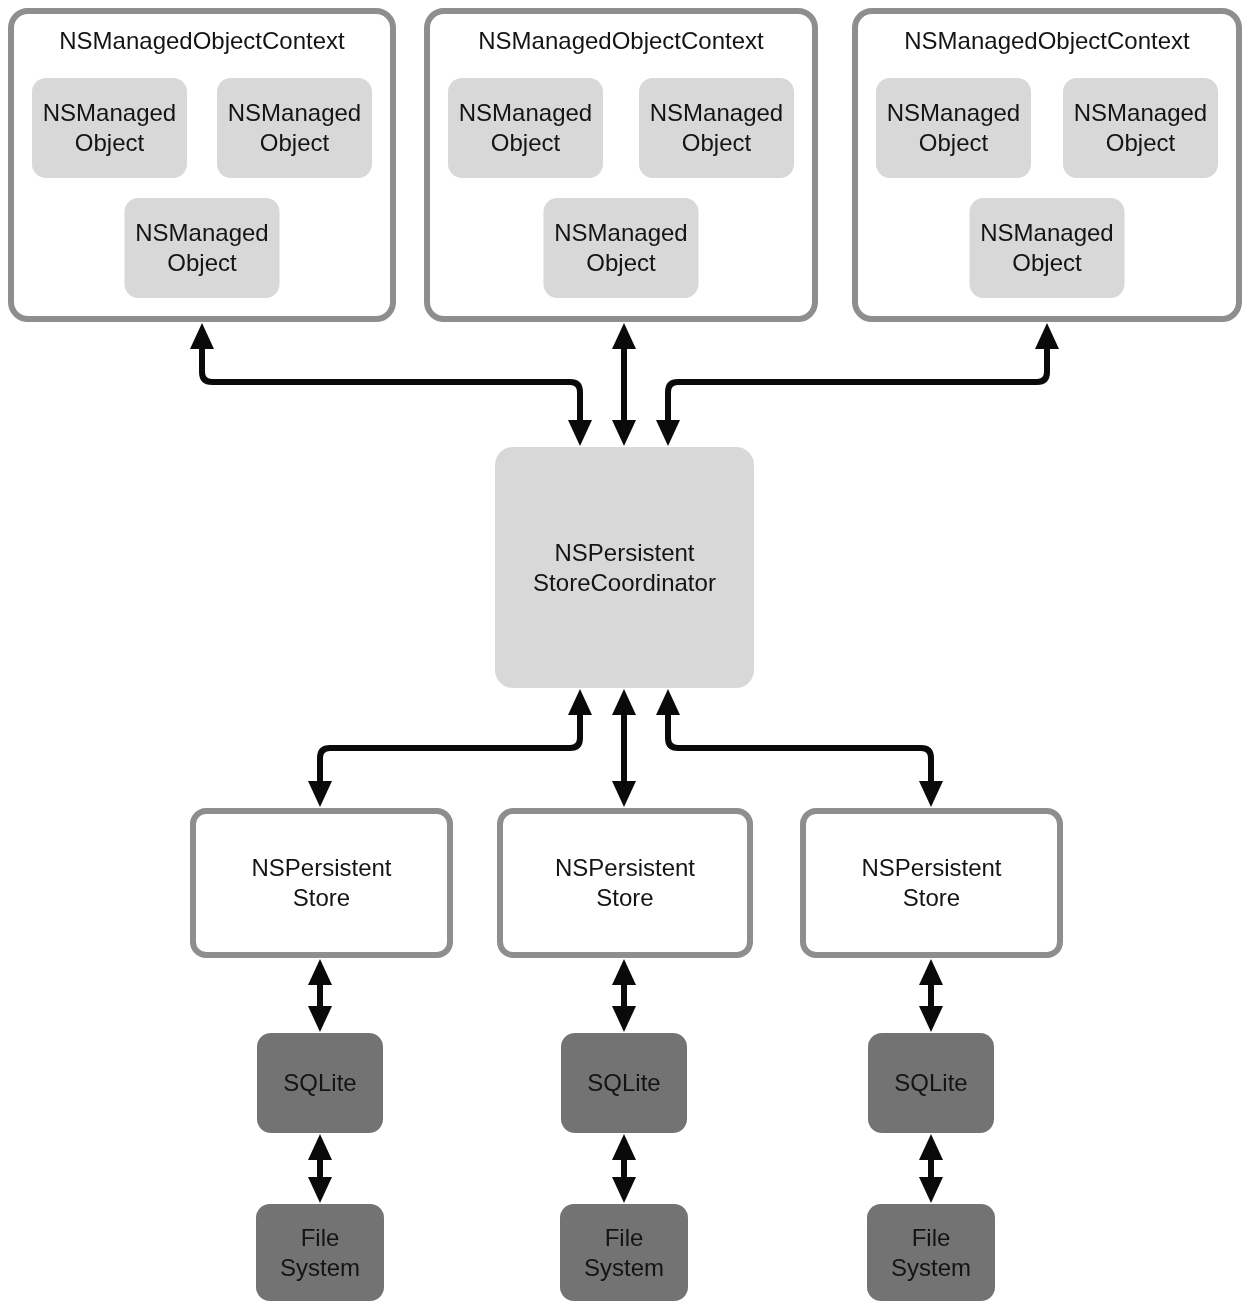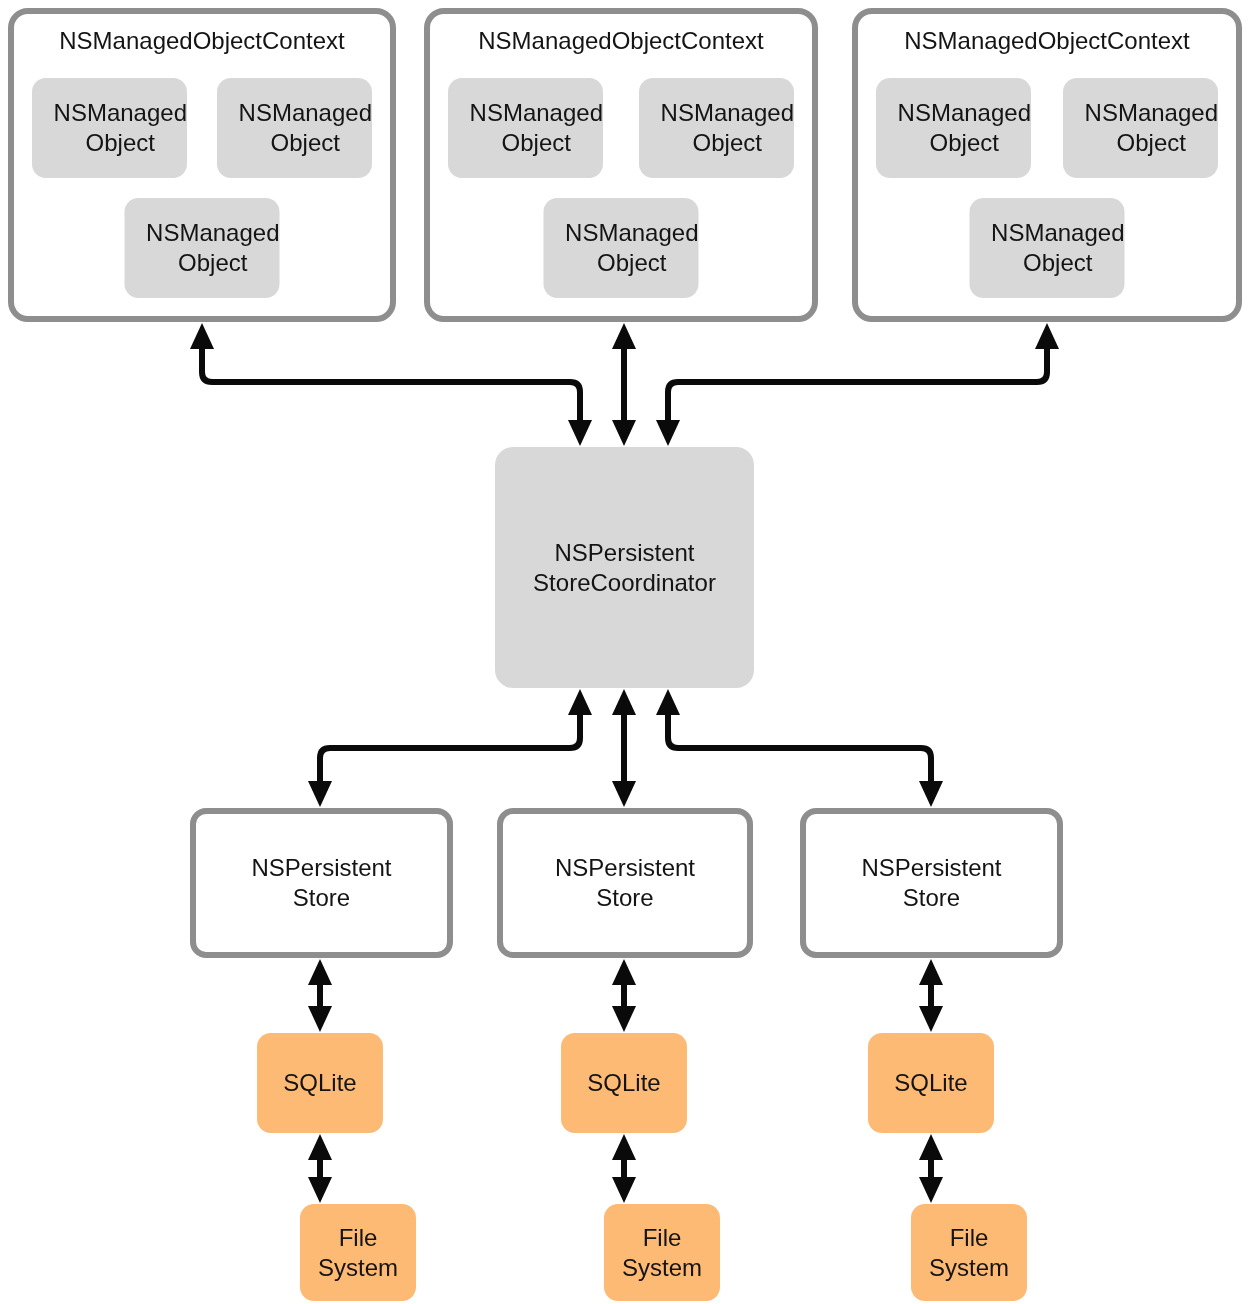--- a/index.html
+++ b/index.html
@@ -46,21 +46,21 @@
     text-align: center;
   }
   .obj {
     position: absolute;
     width: 155px;
     height: 100px;
     background: #d8d8d8;
     border-radius: 14px;
     display: flex;
     align-items: center;
-    justify-content: flex-end;
+    justify-content: center;
   }
   .obj-a { left: 18px; top: 64px; }
   .obj-b { right: 18px; top: 64px; }
   .obj-c { left: 50%; transform: translateX(-50%); top: 184px; }
 
   
   .coordinator {
     position: absolute;
     left: 495px; top: 447px;
     width: 259px; height: 241px;
@@ -85,32 +85,32 @@
     justify-content: center;
     z-index: 2;
   }
   .store-1 { left: 190px; width: 263px; }
   .store-2 { left: 497px; width: 256px; }
   .store-3 { left: 800px; width: 263px; }
 
   
   .graybox {
     position: absolute;
-    background: #fdba74;
+    background: #737373;
     border-radius: 14px;
     display: flex;
     align-items: center;
     justify-content: center;
     z-index: 2;
   }
   .sqlite { top: 1033px; width: 126px; height: 100px; }
   .sqlite-1 { left: 257px; }
   .sqlite-2 { left: 561px; }
   .sqlite-3 { left: 868px; }
-  .fs { top: 1204px; width: 116px; height: 97px; margin-left: 44px; }
+  .fs { top: 1204px; width: 128px; height: 97px; }
   .fs-1 { left: 256px; }
   .fs-2 { left: 560px; }
   .fs-3 { left: 867px; }
 </style>
 </head>
 <body>
 
 <div class="canvas">
 
   <svg class="arrows" width="1248" height="1304" viewBox="0 0 1248 1304">

